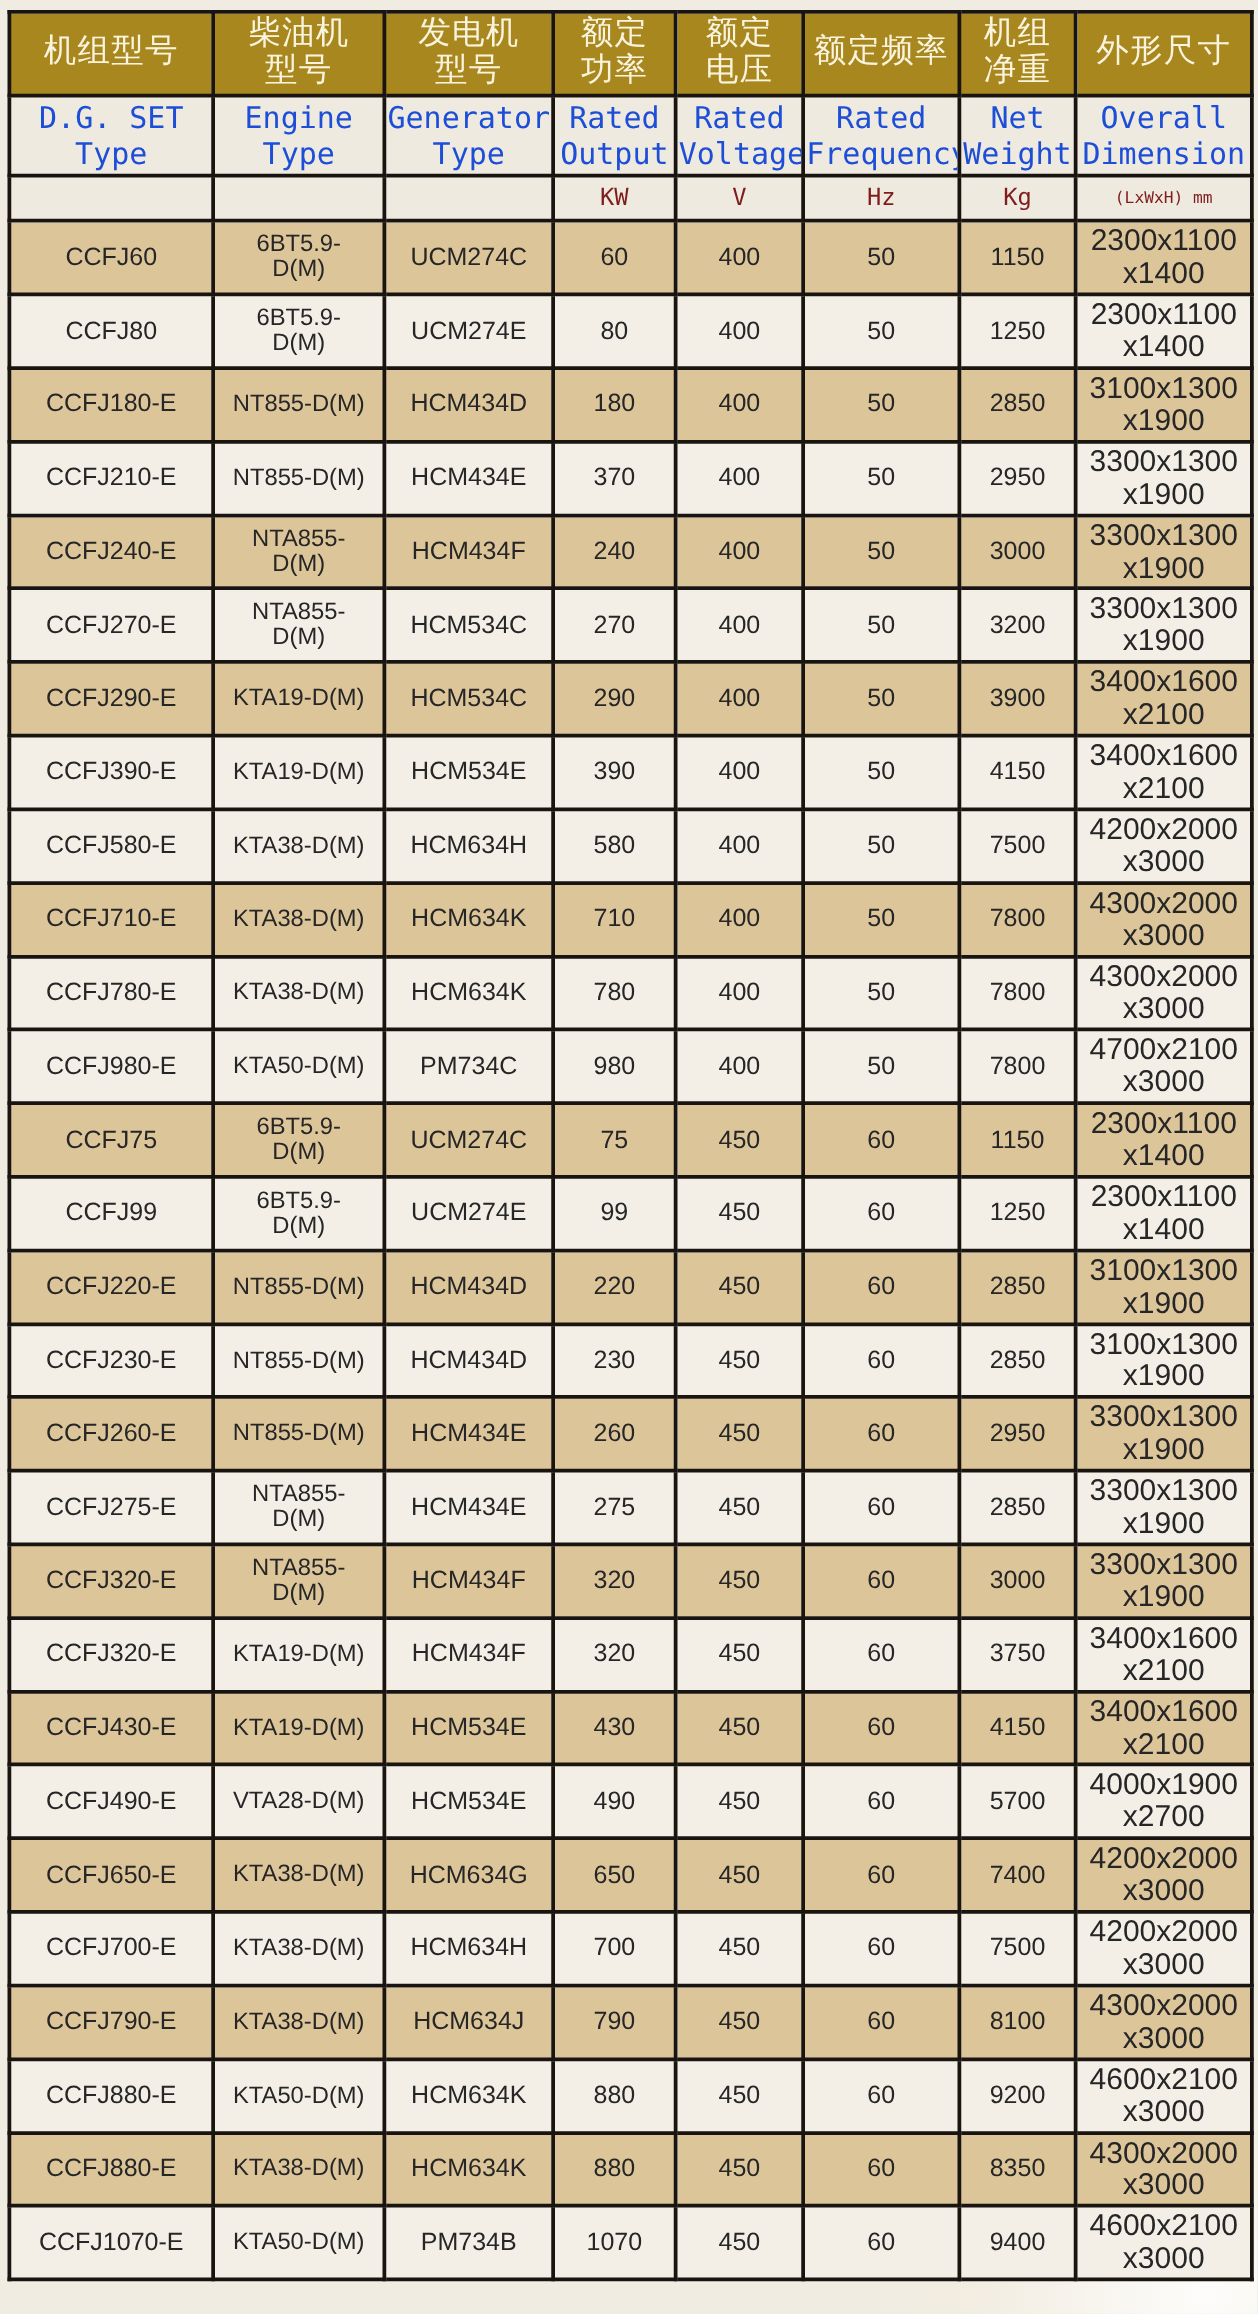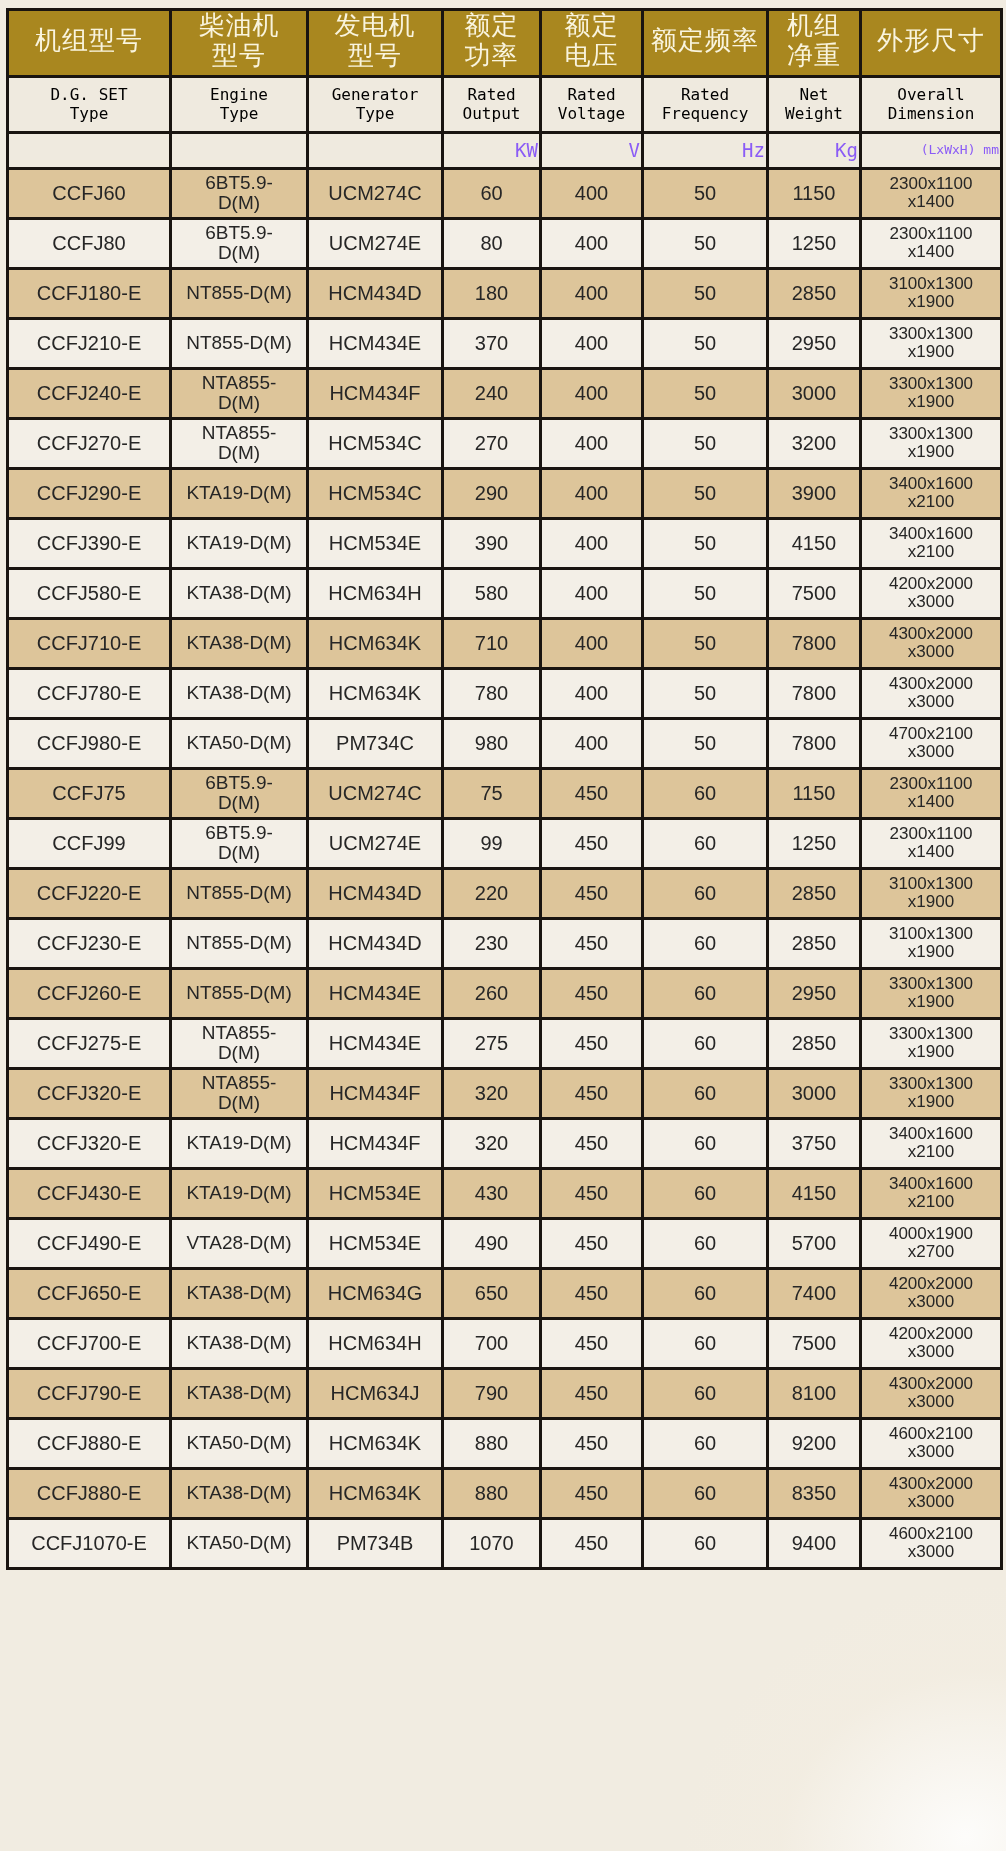--- a/index.html
+++ b/index.html
@@ -53,50 +53,49 @@
     line-height: 1.15;
     letter-spacing: 1px;
     text-align: center;
   }
   tr.h-en {
     height: 56px;
   }
   tr.h-en th {
     background: #efead f;
     background: #efeadf;
-    color: #000000;
+    color: #1d4ed8;
     font-family: "DejaVu Sans Mono", monospace;
-    font-size: 16px;
+    font-size: 24px;
     font-weight: normal;
     line-height: 1.2;
   }
   tr.h-units {
     height: 36px;
   }
   tr.h-units td {
     background: #efeadf;
-    color: #8b5cf6;
+    color: #7f1d1d;
     font-family: "DejaVu Sans Mono", monospace;
     font-size: 19px;
     line-height: 1.1;
-    text-align: right;
   }
   tr.h-units td.c7 { font-size: 13px; }
   tbody tr {
     height: 50px;
   }
   tbody tr.tan td { background: #ddc59a; }
   tbody tr.lite td { background: #f3efe7; }
   tbody td {
     color: #262626;
     font-size: 20px;
     line-height: 1.05;
   }
   tbody td.col-7 {
-    font-size: 17px;
+    font-size: 24px;
     line-height: 1.08;
   }
   tbody td.col-1 {
     font-size: 19px;
   }
   
   col.c0 { width: 163px; }
   col.c1 { width: 137px; }
   col.c2 { width: 135px; }
   col.c3 { width: 98px; }

